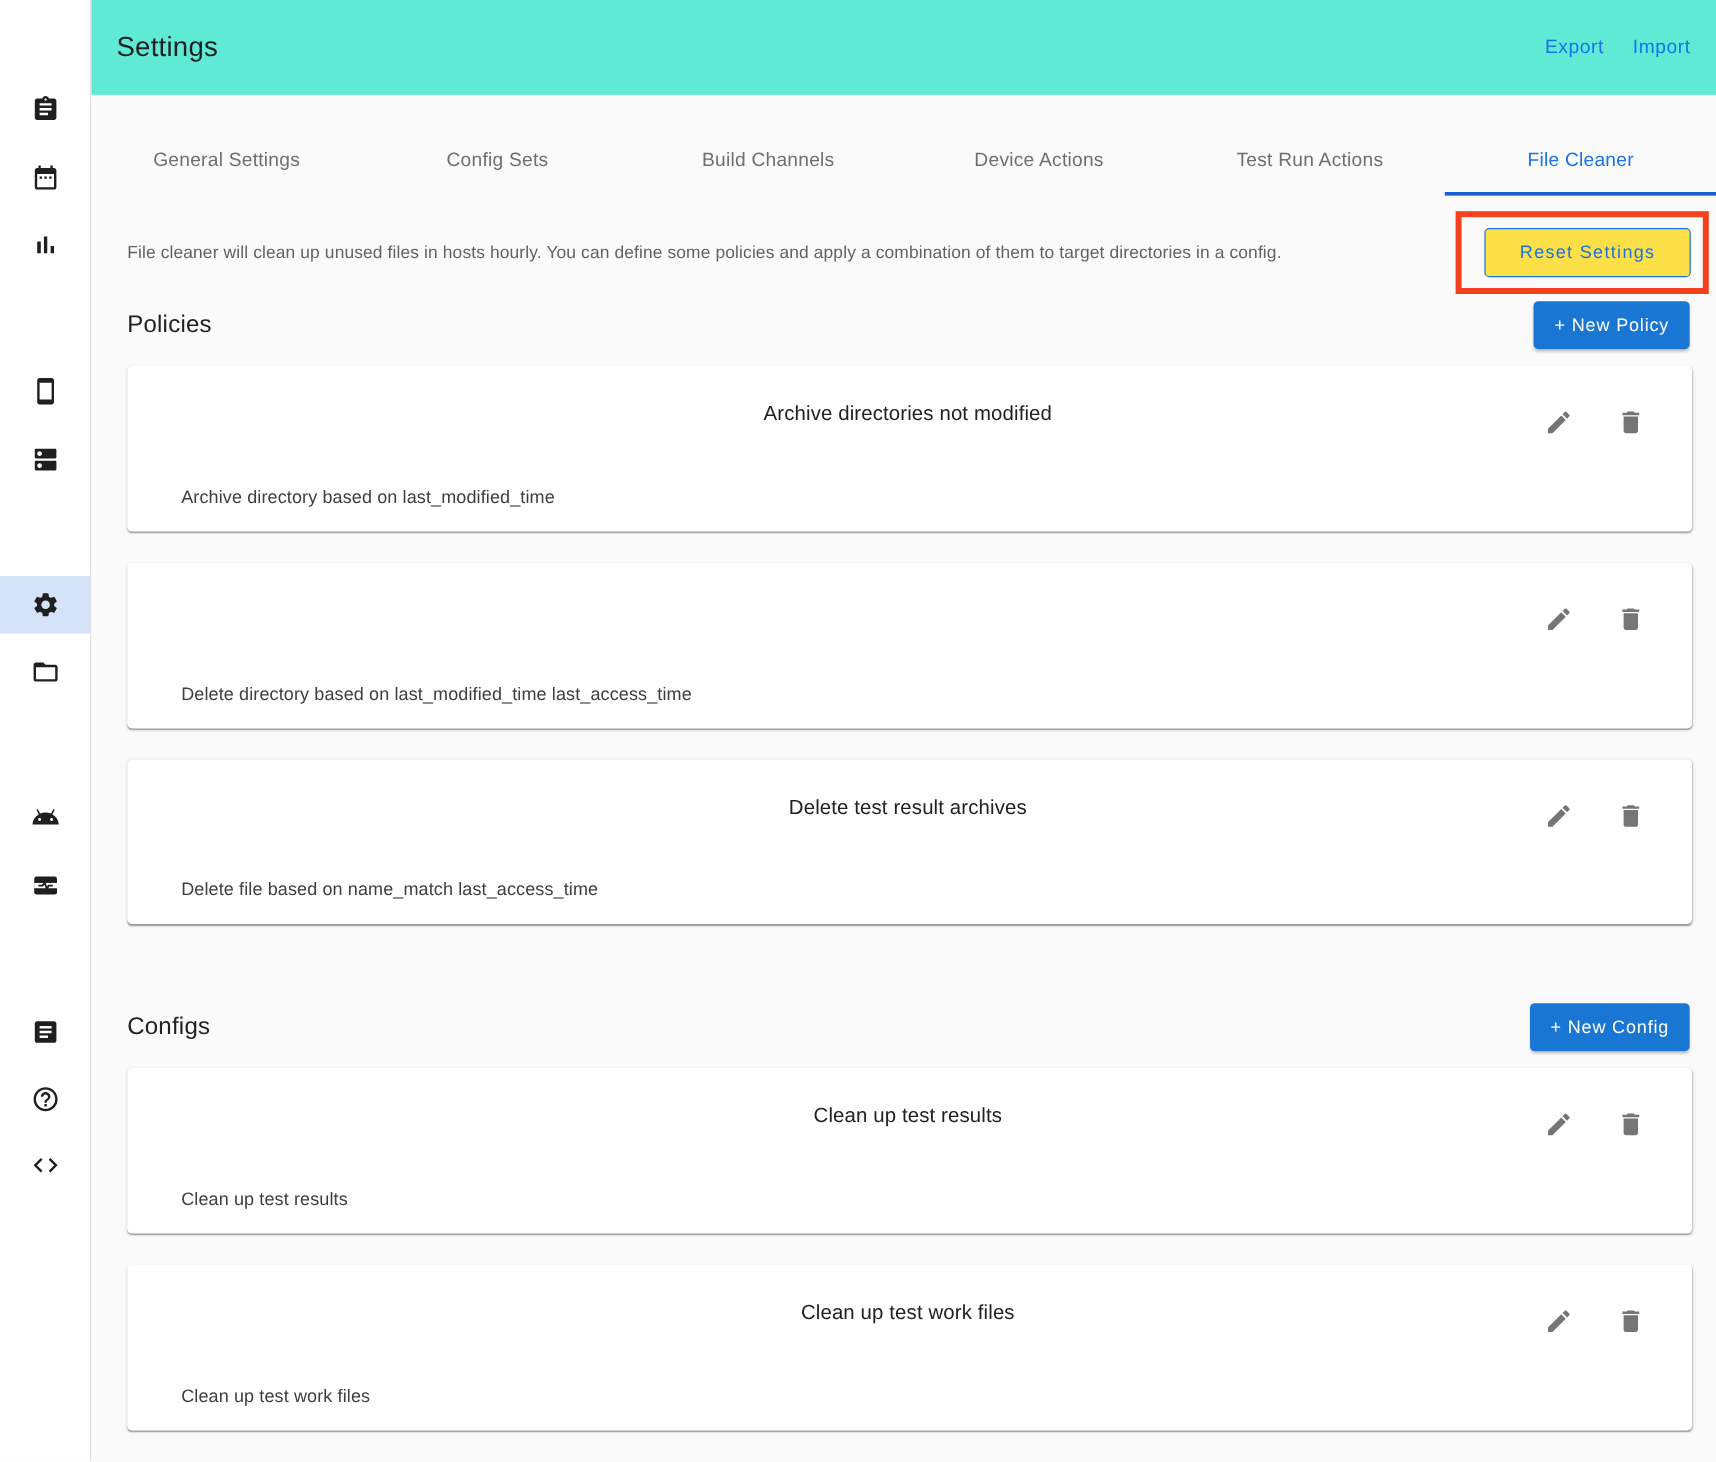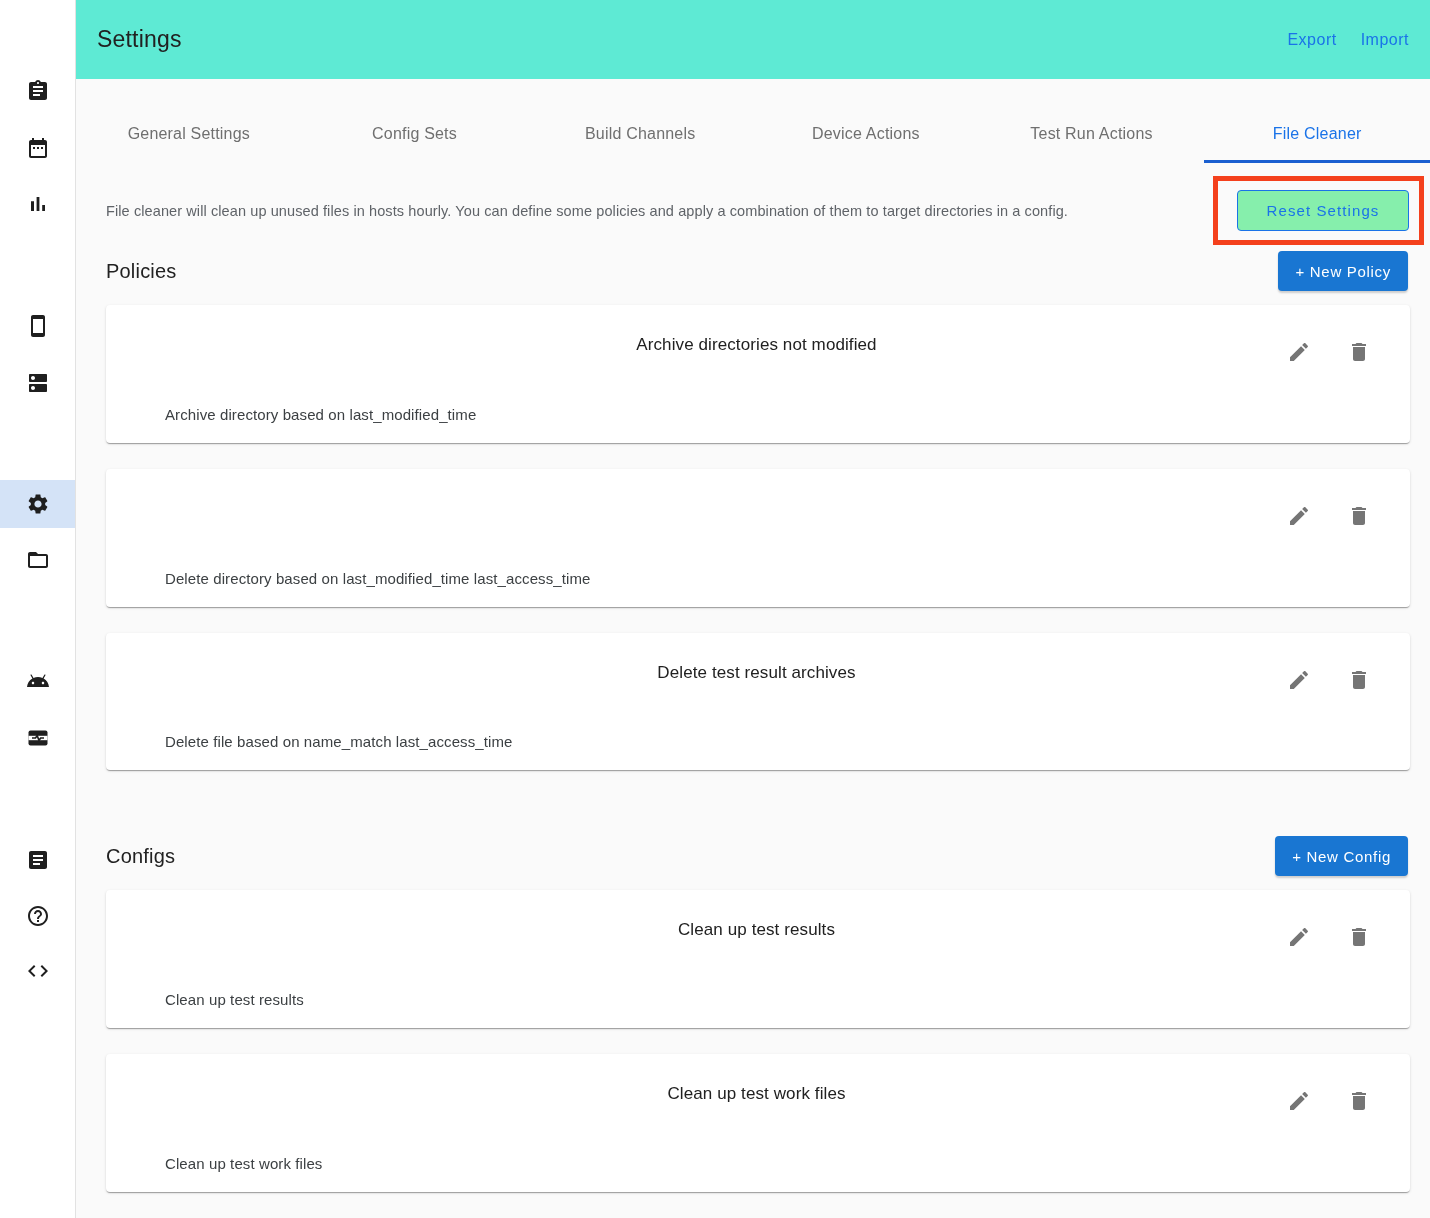--- a/index.html
+++ b/index.html
@@ -24,31 +24,31 @@
   .top-link{color:#1a73e8;font-size:16px;letter-spacing:.5px;cursor:pointer;text-decoration:none;}
 
   .tabbar{display:flex;height:84px;min-height:84px;}
   .tab{flex:1;display:flex;align-items:center;justify-content:center;font-size:16px;color:#6f6f6f;letter-spacing:.2px;cursor:pointer;position:relative;padding-top:26px;box-sizing:border-box;}
   .tab.active{color:#1a73e8;}
   .tab.active::after{content:"";position:absolute;left:0;right:0;bottom:0;height:3px;background:#1a5fd0;}
 
   .cleaner-header{display:flex;align-items:center;justify-content:space-between;margin:13px 6px 0 30px;}
   .cleaner-desc{font-size:14.5px;color:#5f6368;margin:0;flex:1;padding-right:44px;letter-spacing:.1px;}
   .annotation-box{border:5px solid #f4401c;padding:9px 10px 9px 19px;flex-shrink:0;background:transparent;}
-  .outlined-btn{width:172px;height:41px;background:#86efac;color:#1a73e8;border:1px solid #1a73e8;border-radius:4px;font-size:15px;letter-spacing:1.1px;cursor:pointer;font-family:inherit;}
+  .outlined-btn{width:172px;height:41px;background:#fde047;color:#1a73e8;border:1px solid #1a73e8;border-radius:4px;font-size:15px;letter-spacing:1.1px;cursor:pointer;font-family:inherit;}
 
   .section-header{display:flex;align-items:center;justify-content:space-between;margin:6px 22px 14px 30px;height:40px;}
   .section-header.configs-header{margin-top:40px;}
   .section-title{font-size:20px;font-weight:400;color:#212121;margin:0;letter-spacing:.2px;}
   .filled-btn{height:40px;padding:0 17px;background:#1976d2;color:#fff;border:none;border-radius:4px;font-size:15px;letter-spacing:.7px;cursor:pointer;font-family:inherit;box-shadow:0 2px 2px rgba(0,0,0,.18);}
 
   .card{background:#fff;border-radius:4px;margin:0 20px 26px 30px;padding:30px 48px 20px 45px;position:relative;height:138px;box-sizing:border-box;
         box-shadow:0 2px 1px -1px rgba(0,0,0,.2),0 1px 1px 0 rgba(0,0,0,.14),0 1px 3px 0 rgba(0,0,0,.12);}
   .card-title{font-size:17px;color:#212121;margin:0;font-weight:400;letter-spacing:.1px;text-align:center;}
-  .card-subtitle{font-size:15px;color:#3c4043;margin:0;position:absolute;left:59px;bottom:20px;letter-spacing:.1px;}
+  .card-subtitle{font-size:15px;color:#3c4043;margin:0;position:absolute;left:45px;bottom:20px;letter-spacing:.1px;}
   .card-actions{position:absolute;top:35px;right:39px;display:flex;gap:36px;}
   .icon-btn{width:24px;height:24px;background:none;border:none;padding:0;color:#757575;cursor:pointer;}
   .icon-btn svg{width:24px;height:24px;fill:currentColor;display:block;}
 </style>
 </head>
 <body>
 
 <div class="app">
 
   <nav class="sidebar">

